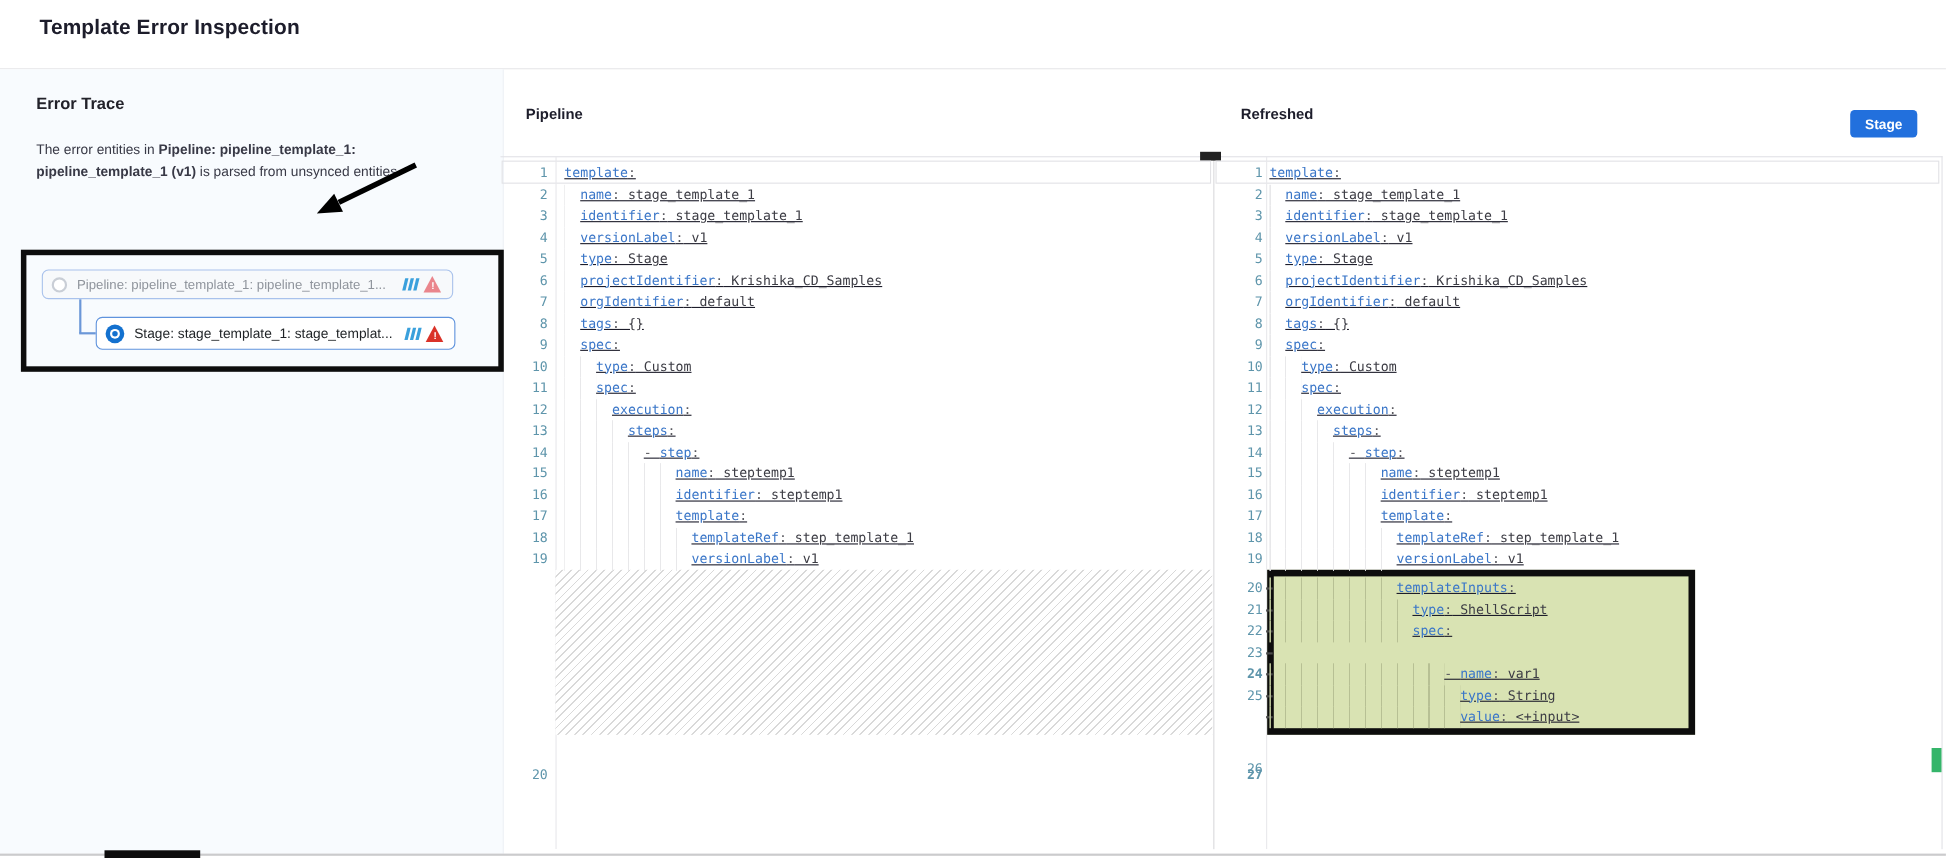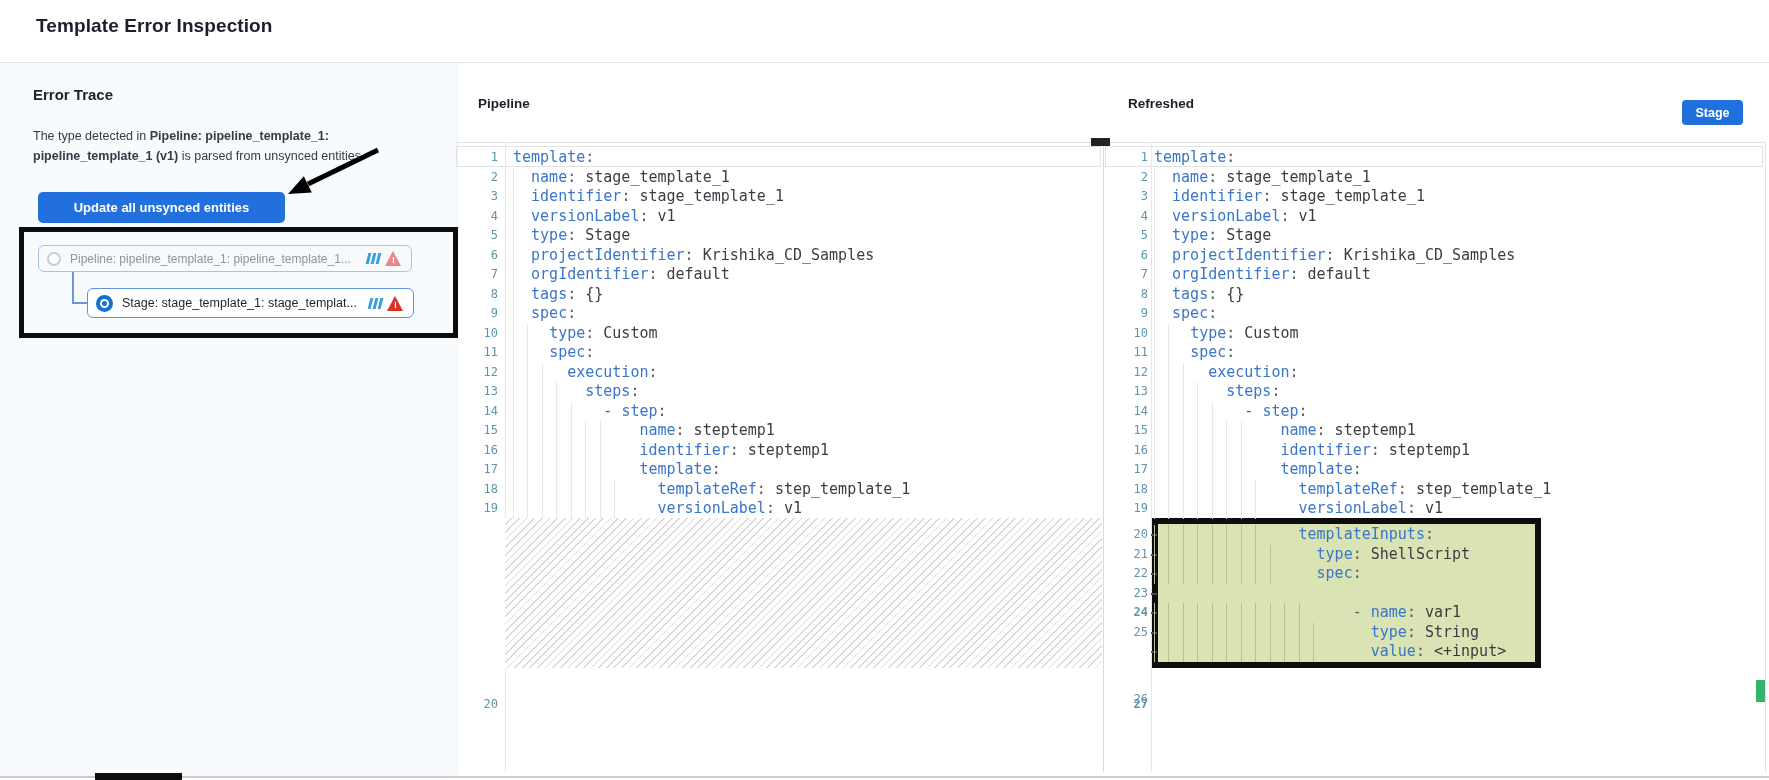--- a/index.html
+++ b/index.html
@@ -54,22 +54,22 @@
   
   #diff-top-border { left:455px; top:142px; width:1311px; height:1px; background:#e2e2e6; }
   #diff-right-border { left:1765px; top:142px; width:1px; height:630px; background:#e2e2e6; }
   #diff-sash { left:1103px; top:142px; width:1px; height:630px; background:#d9d9dc; }
   #diff-widget-black { left:1091px; top:138px; width:19px; height:8px; background:#222; }
   .pane { position:absolute; top:142px; height:630px; overflow:hidden; font-family:"DejaVu Sans Mono", monospace; }
   #pane-original { left:455px; width:648px; }
   #pane-refreshed { left:1104px; width:661px; }
   .gutter-sep { position:absolute; top:0; width:1px; height:630px; background:#e8e8eb; }
   .line-num { position:absolute; font-size:12px; color:#5e95ab; text-align:right; line-height:19.5px; }
-  .code-line { position:absolute; font-size:15px; line-height:19.5px; white-space:pre;
-       background-repeat:no-repeat; }
+  .code-line { position:absolute; font-size:12px; line-height:19.5px; white-space:pre;
+       background-repeat:no-repeat;text-decoration:underline; }
   .code-line .k { color:#3a76c8; }
   .code-line .p { color:#5a5a60; }
   .code-line .v { color:#3c3c44; }
   .line1-box { position:absolute; top:4px; height:21px; border:1px solid #e2e2e5; }
   #hatch-original { left:50px; top:376px; width:597px; height:150px;
        background:repeating-linear-gradient(135deg,#fff 0 4.2px,#d9d9d9 4.2px 5.4px); }
   #added-box { left:48px; top:376px; width:389px; height:150px; background:#d9e3b3; border:6px solid #0d0d0d; }
   .num-dash { position:absolute; width:6px; height:2px; background:#4a4a4a; }
 
   
@@ -80,22 +80,21 @@
 </head>
 <body>
 
 <div id="page">
 
   <div class="abs" id="hdr-title">Template Error Inspection</div>
   <div class="abs" id="hdr-line"></div>
 
   <div class="abs" id="sidebar">
     <div class="abs" id="et-heading">Error Trace</div>
-    <div class="abs" id="et-para"><span>The type detected in </span><b>Pipeline: pipeline_template_1: pipeline_template_1 (v1)</b><span> is parsed from unsynced entities.</span></div>
-    <button class="abs" id="btn-update-all">Update all unsynced entities</button>
+    <div class="abs" id="et-para"><span>The error entities in </span><b>Pipeline: pipeline_template_1: pipeline_template_1 (v1)</b><span> is parsed from unsynced entities.</span></div>
 
     <svg class="abs" id="arrow-svg" width="120" height="70">
       <line x1="108" y1="12" x2="38" y2="46" stroke="#000" stroke-width="5"></line>
       <polygon points="18,56 33.8,38.2 41.8,54.4" fill="#000"></polygon>
     </svg>
 
     <div class="abs" id="tree-box">
       <div class="abs" id="tree-connector-v"></div>
       <div class="abs" id="tree-connector-h"></div>
 

